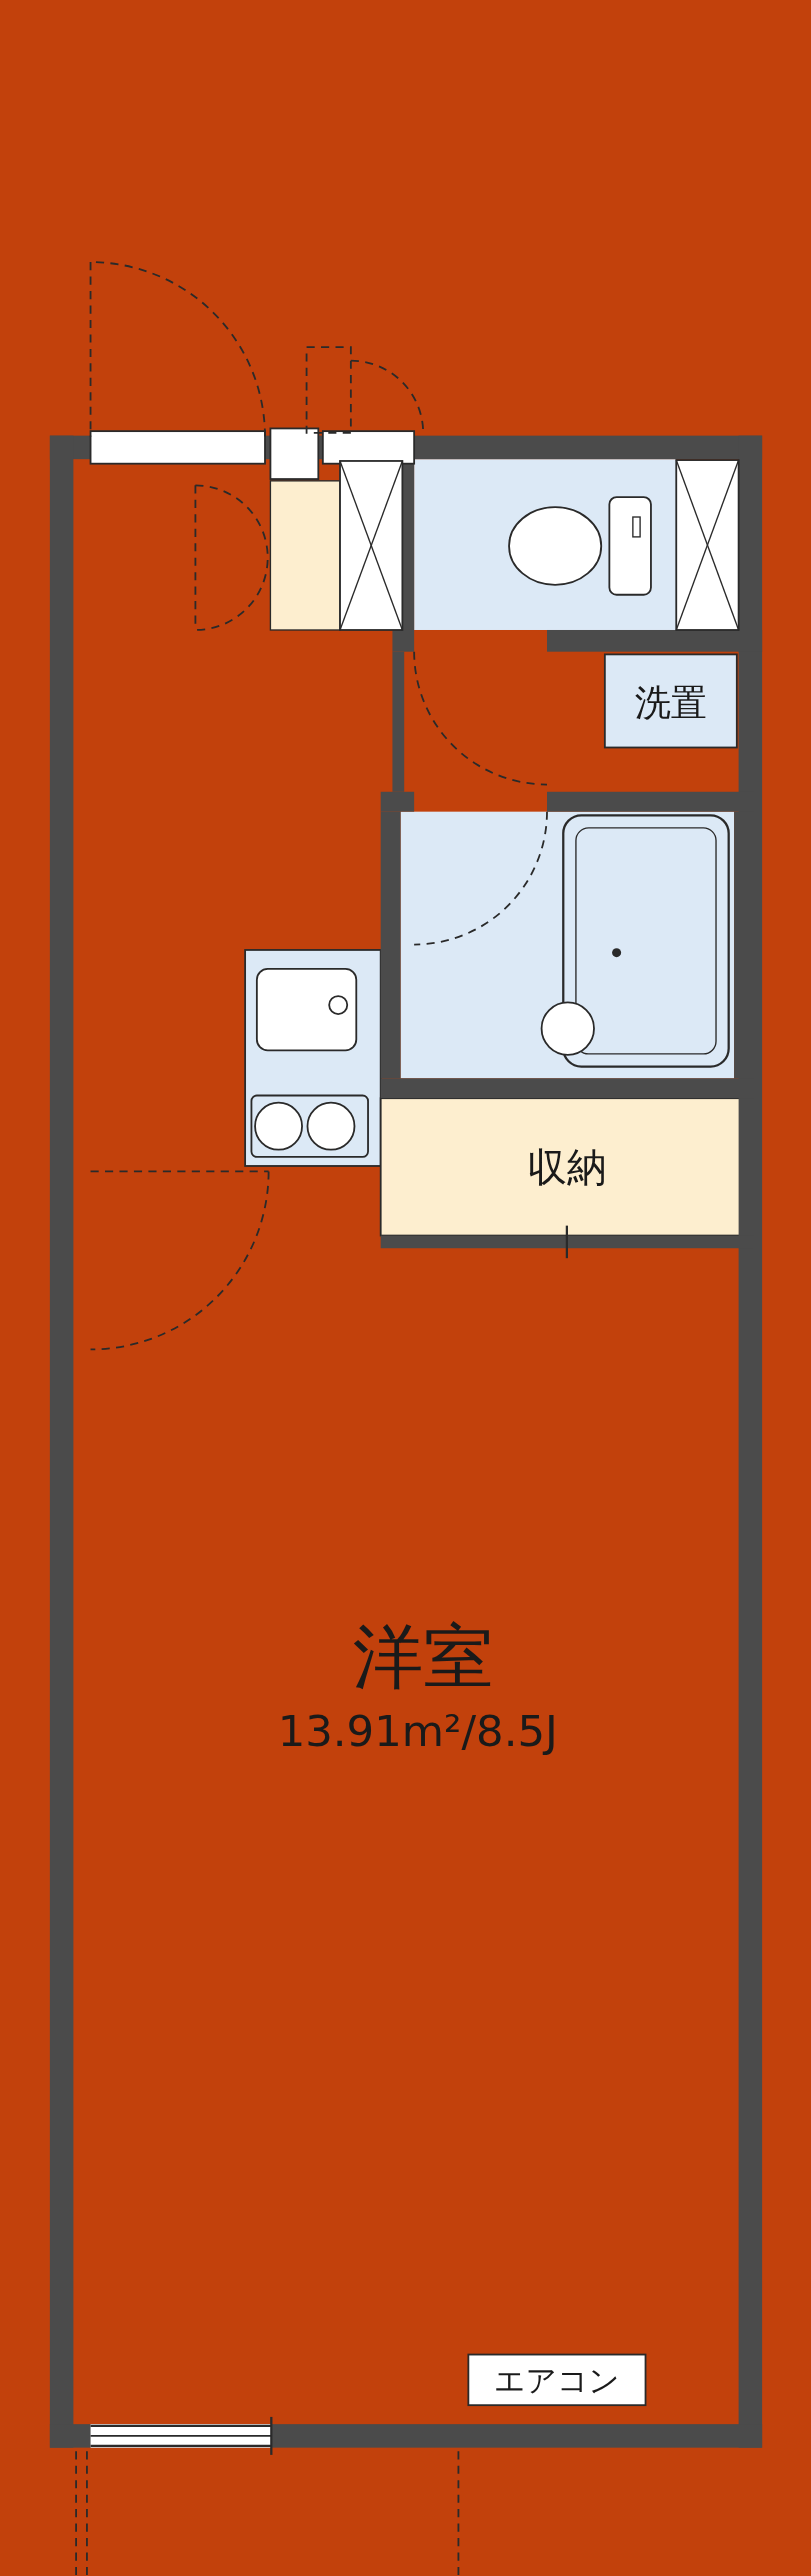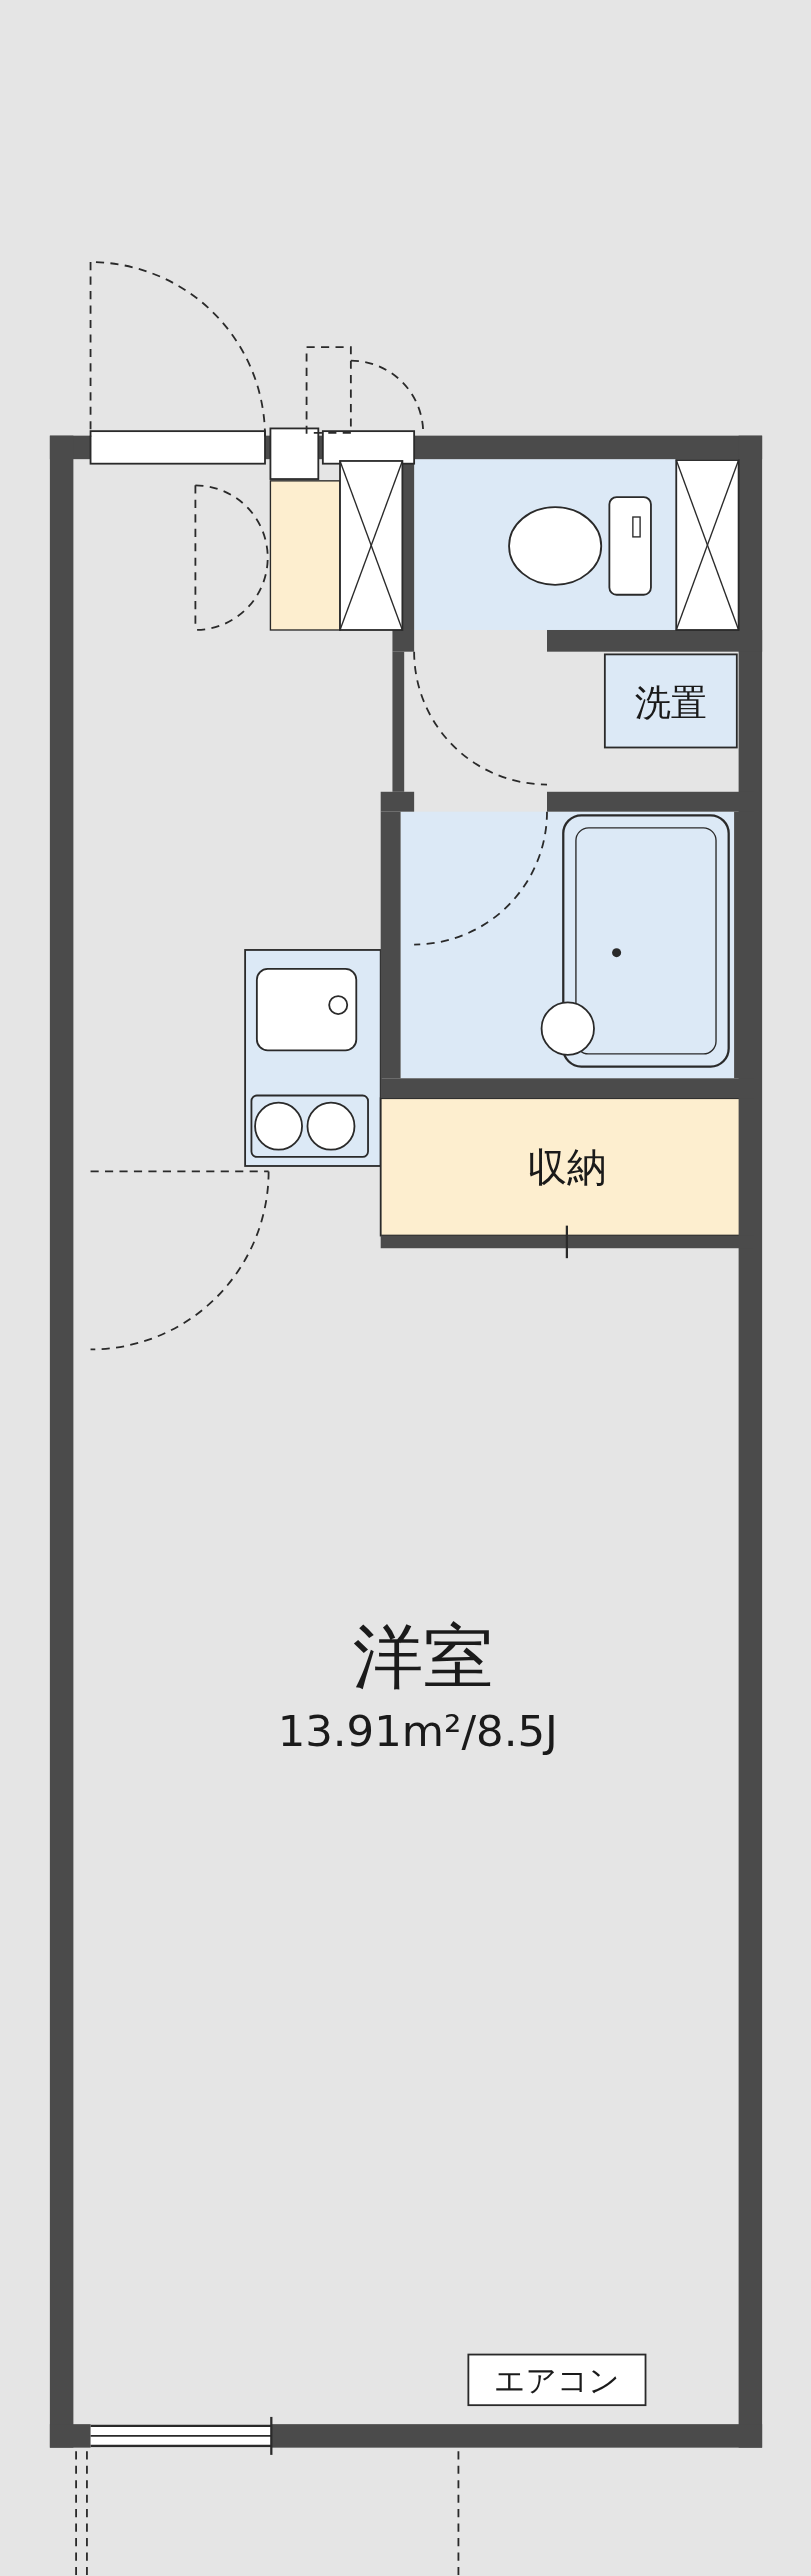--- a/index.html
+++ b/index.html
@@ -1,16 +1,16 @@
 <!DOCTYPE html>
 <html style="font-size:14.5px"><head>
 <meta charset="utf-8">
 <style>
   html,body{margin:0;padding:0;background:#ffffff;}
-  .canvas{position:relative;width:812px;height:2576px;background:#e5e5e5;
+  .canvas{position:relative;width:812px;height:2576px;background:#c2410c;
           font-family:"DejaVu Sans",sans-serif;overflow:hidden;}
   svg{display:block;}
   svg text{font-family:"DejaVu Sans",sans-serif;fill:#1a1a1a;}
 </style>
 </head>
 <body>
 
 <div class="canvas">
 <svg width="812" height="2576" viewBox="0 0 898 2850">
 

